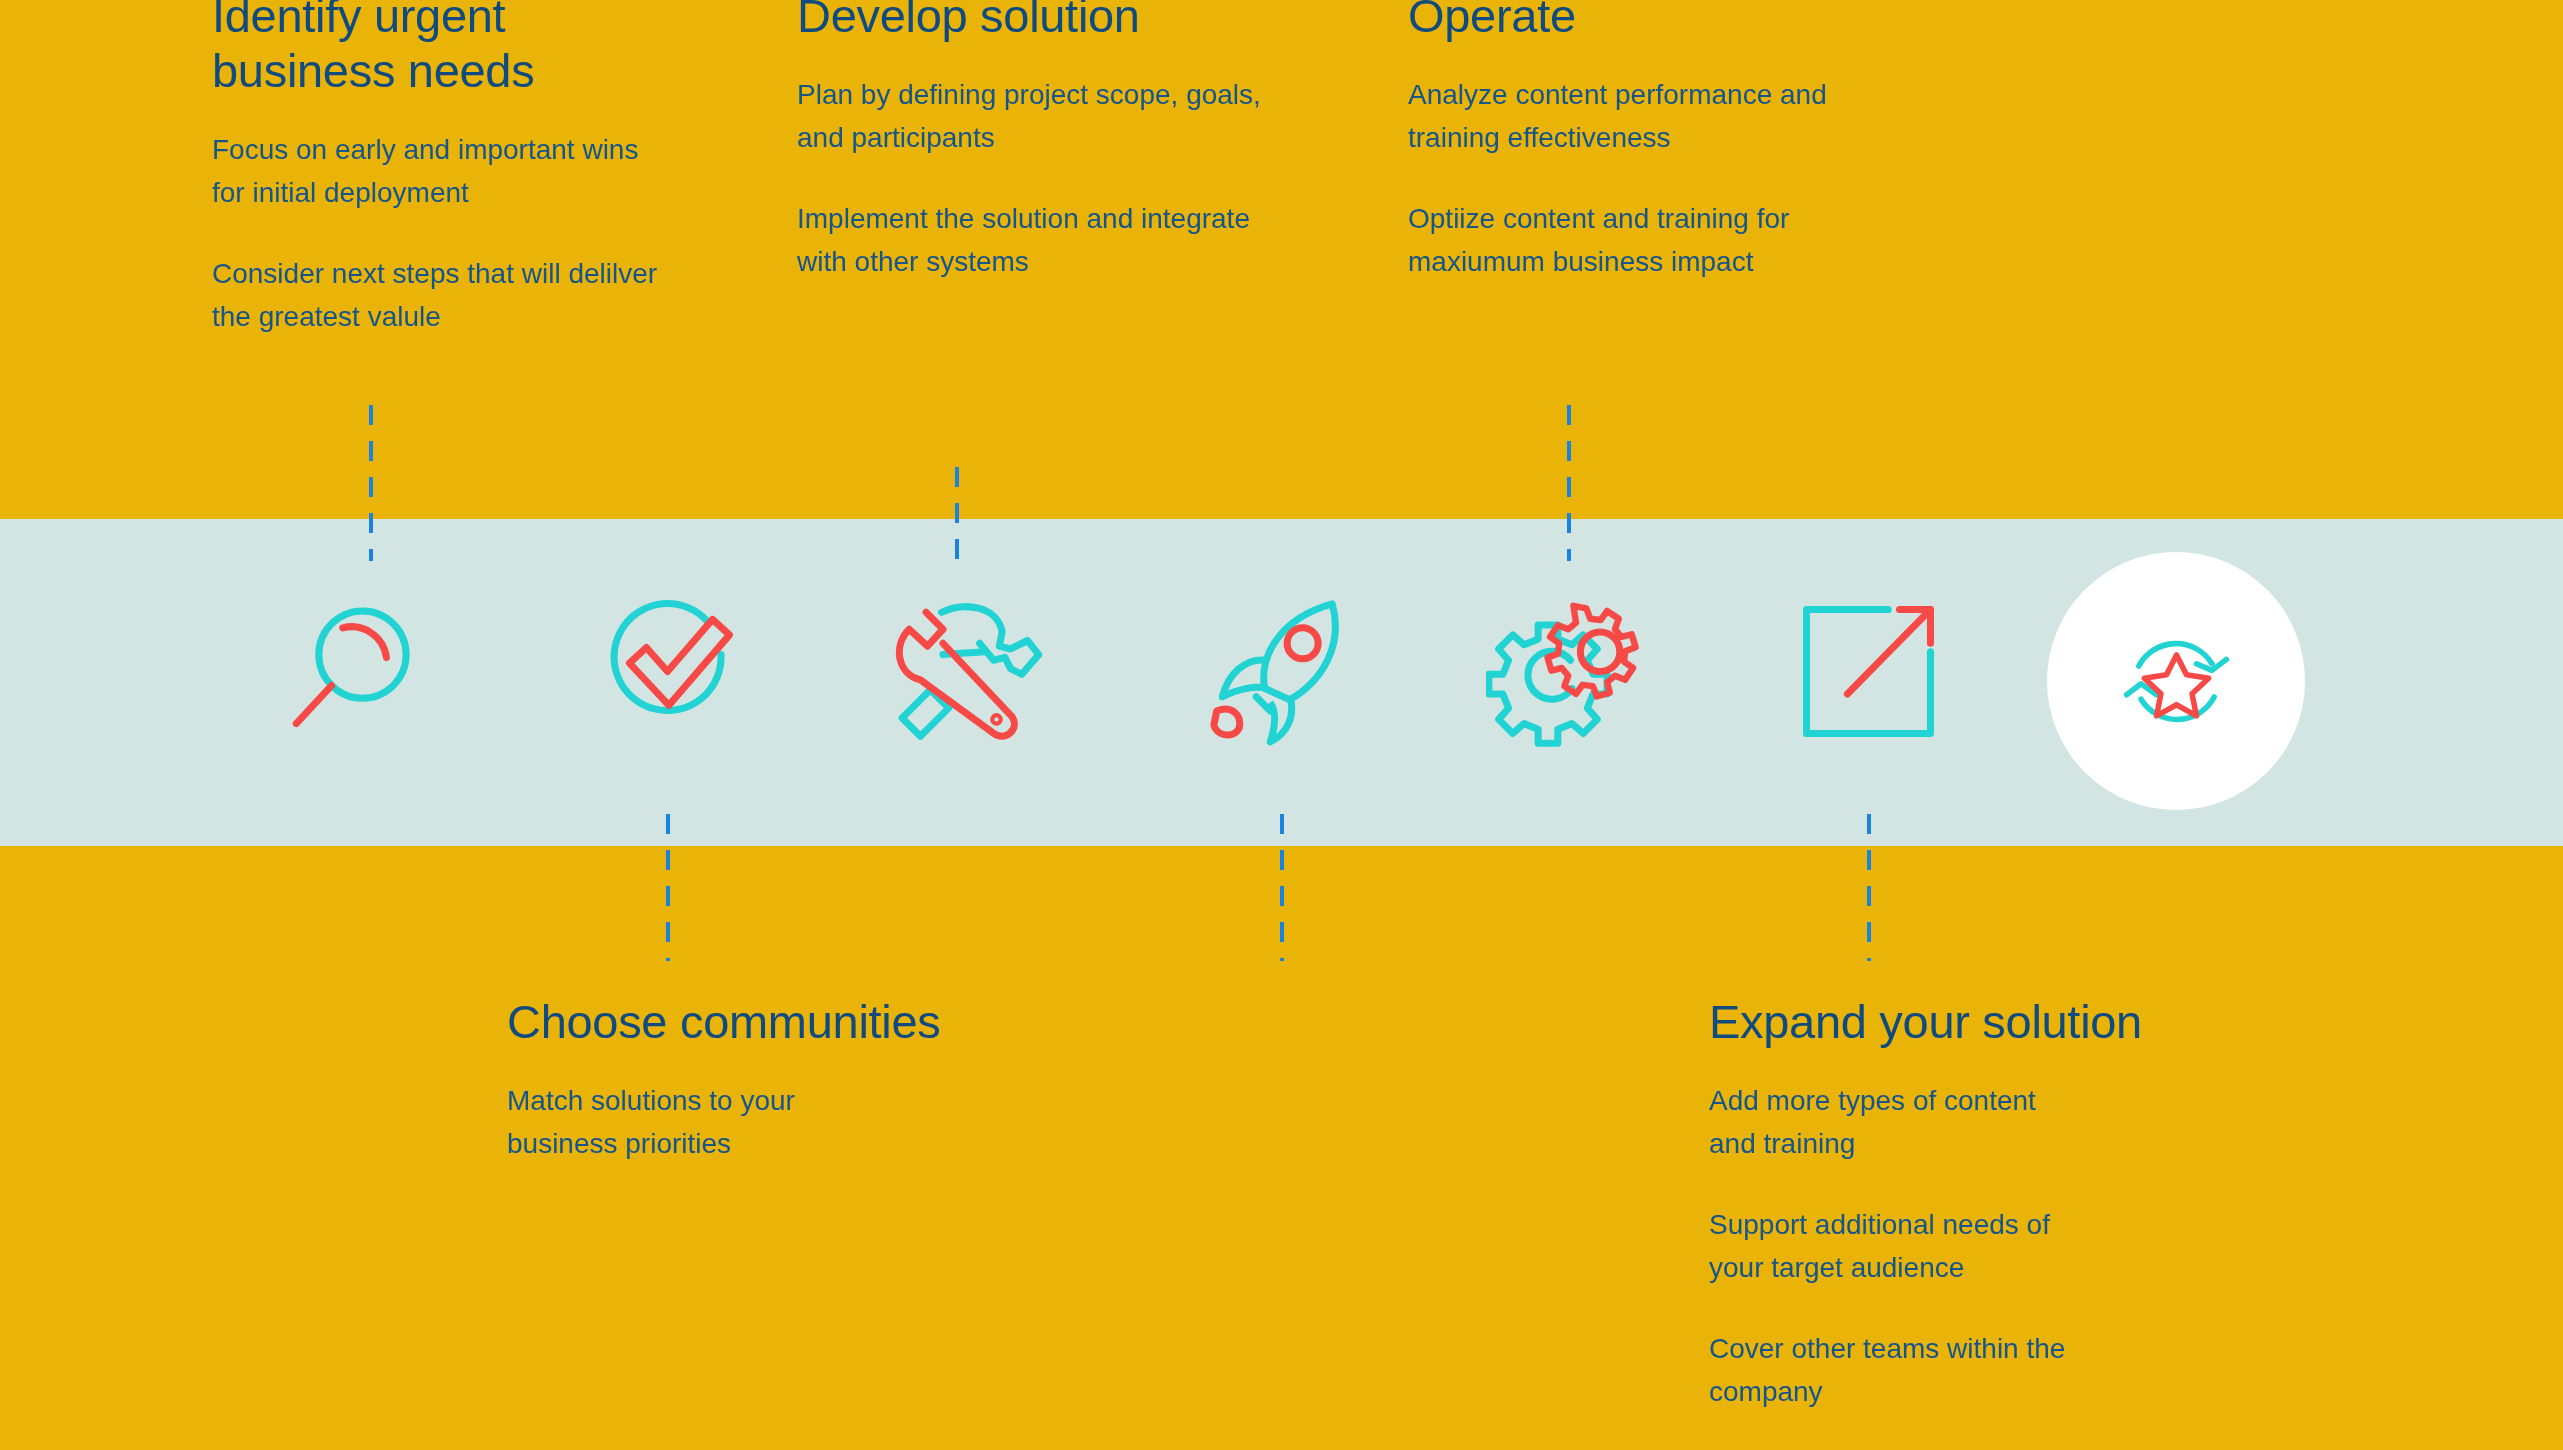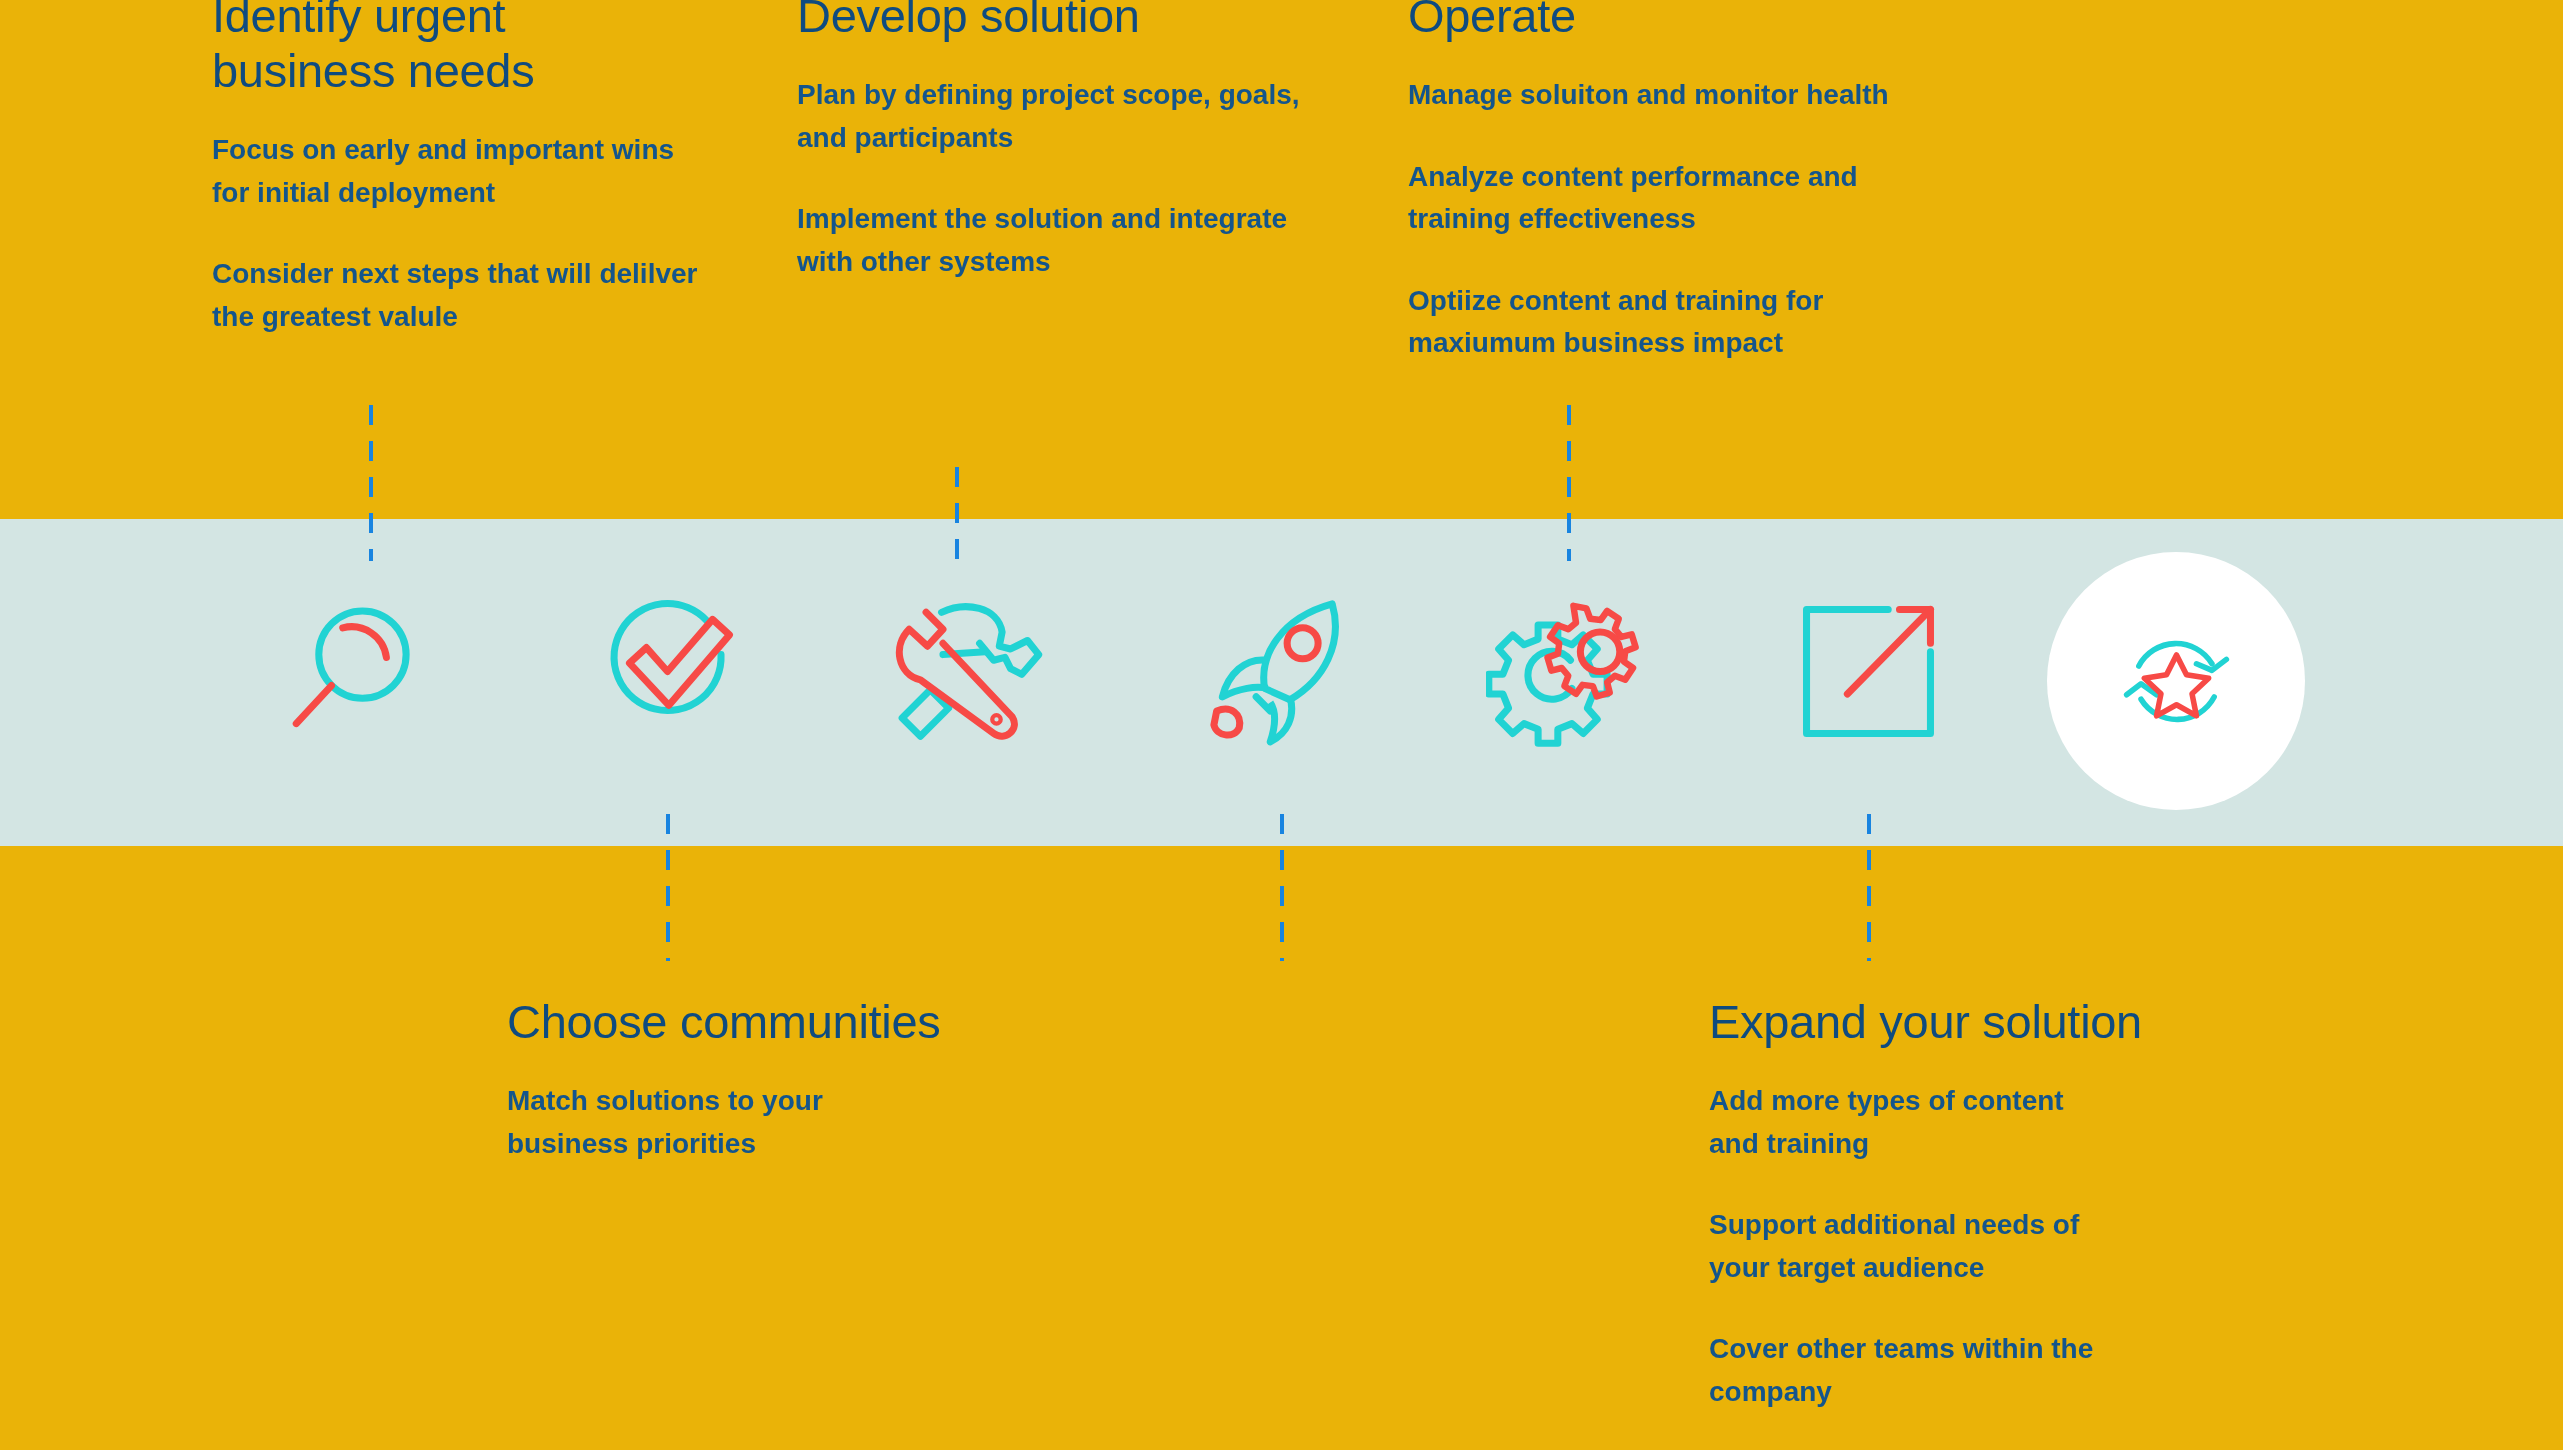--- a/index.html
+++ b/index.html
@@ -52,21 +52,21 @@
     letter-spacing: -0.3px;
     white-space: pre-line;
     margin: 0;
   }
   .col-body {
     margin-top: 30px;
   }
   .bullet {
     color: #14558c;
     font-size: 28px;
-    font-weight: 700;
+    font-weight: 400;
     line-height: 1.52;
     white-space: pre-line;
     margin: 0 0 39px 0;
   }
   .bullet:last-child { margin-bottom: 0; }
 
   
   .icon {
     position: absolute;
     width: 169px;
@@ -118,21 +118,20 @@
       <p class="bullet">Plan by defining project scope, goals,
 and participants</p>
       <p class="bullet">Implement the solution and integrate
 with other systems</p>
     </div>
   </div>
 
   <div class="col" style="left:1408px; top:-10.7px; width:570px;">
     <h2 class="col-title">Operate</h2>
     <div class="col-body">
-      <p class="bullet">Manage soluiton and monitor health</p>
       <p class="bullet">Analyze content performance and
 training effectiveness</p>
       <p class="bullet">Optiize content and training for
 maxiumum business impact</p>
     </div>
   </div>
 
   <div class="icon" style="left:285px; top:587px;">
     <svg viewBox="0 0 120 120">
       <circle cx="55" cy="48" r="31" fill="none" stroke="#21d3d3" stroke-width="5" stroke-linecap="round"></circle>

